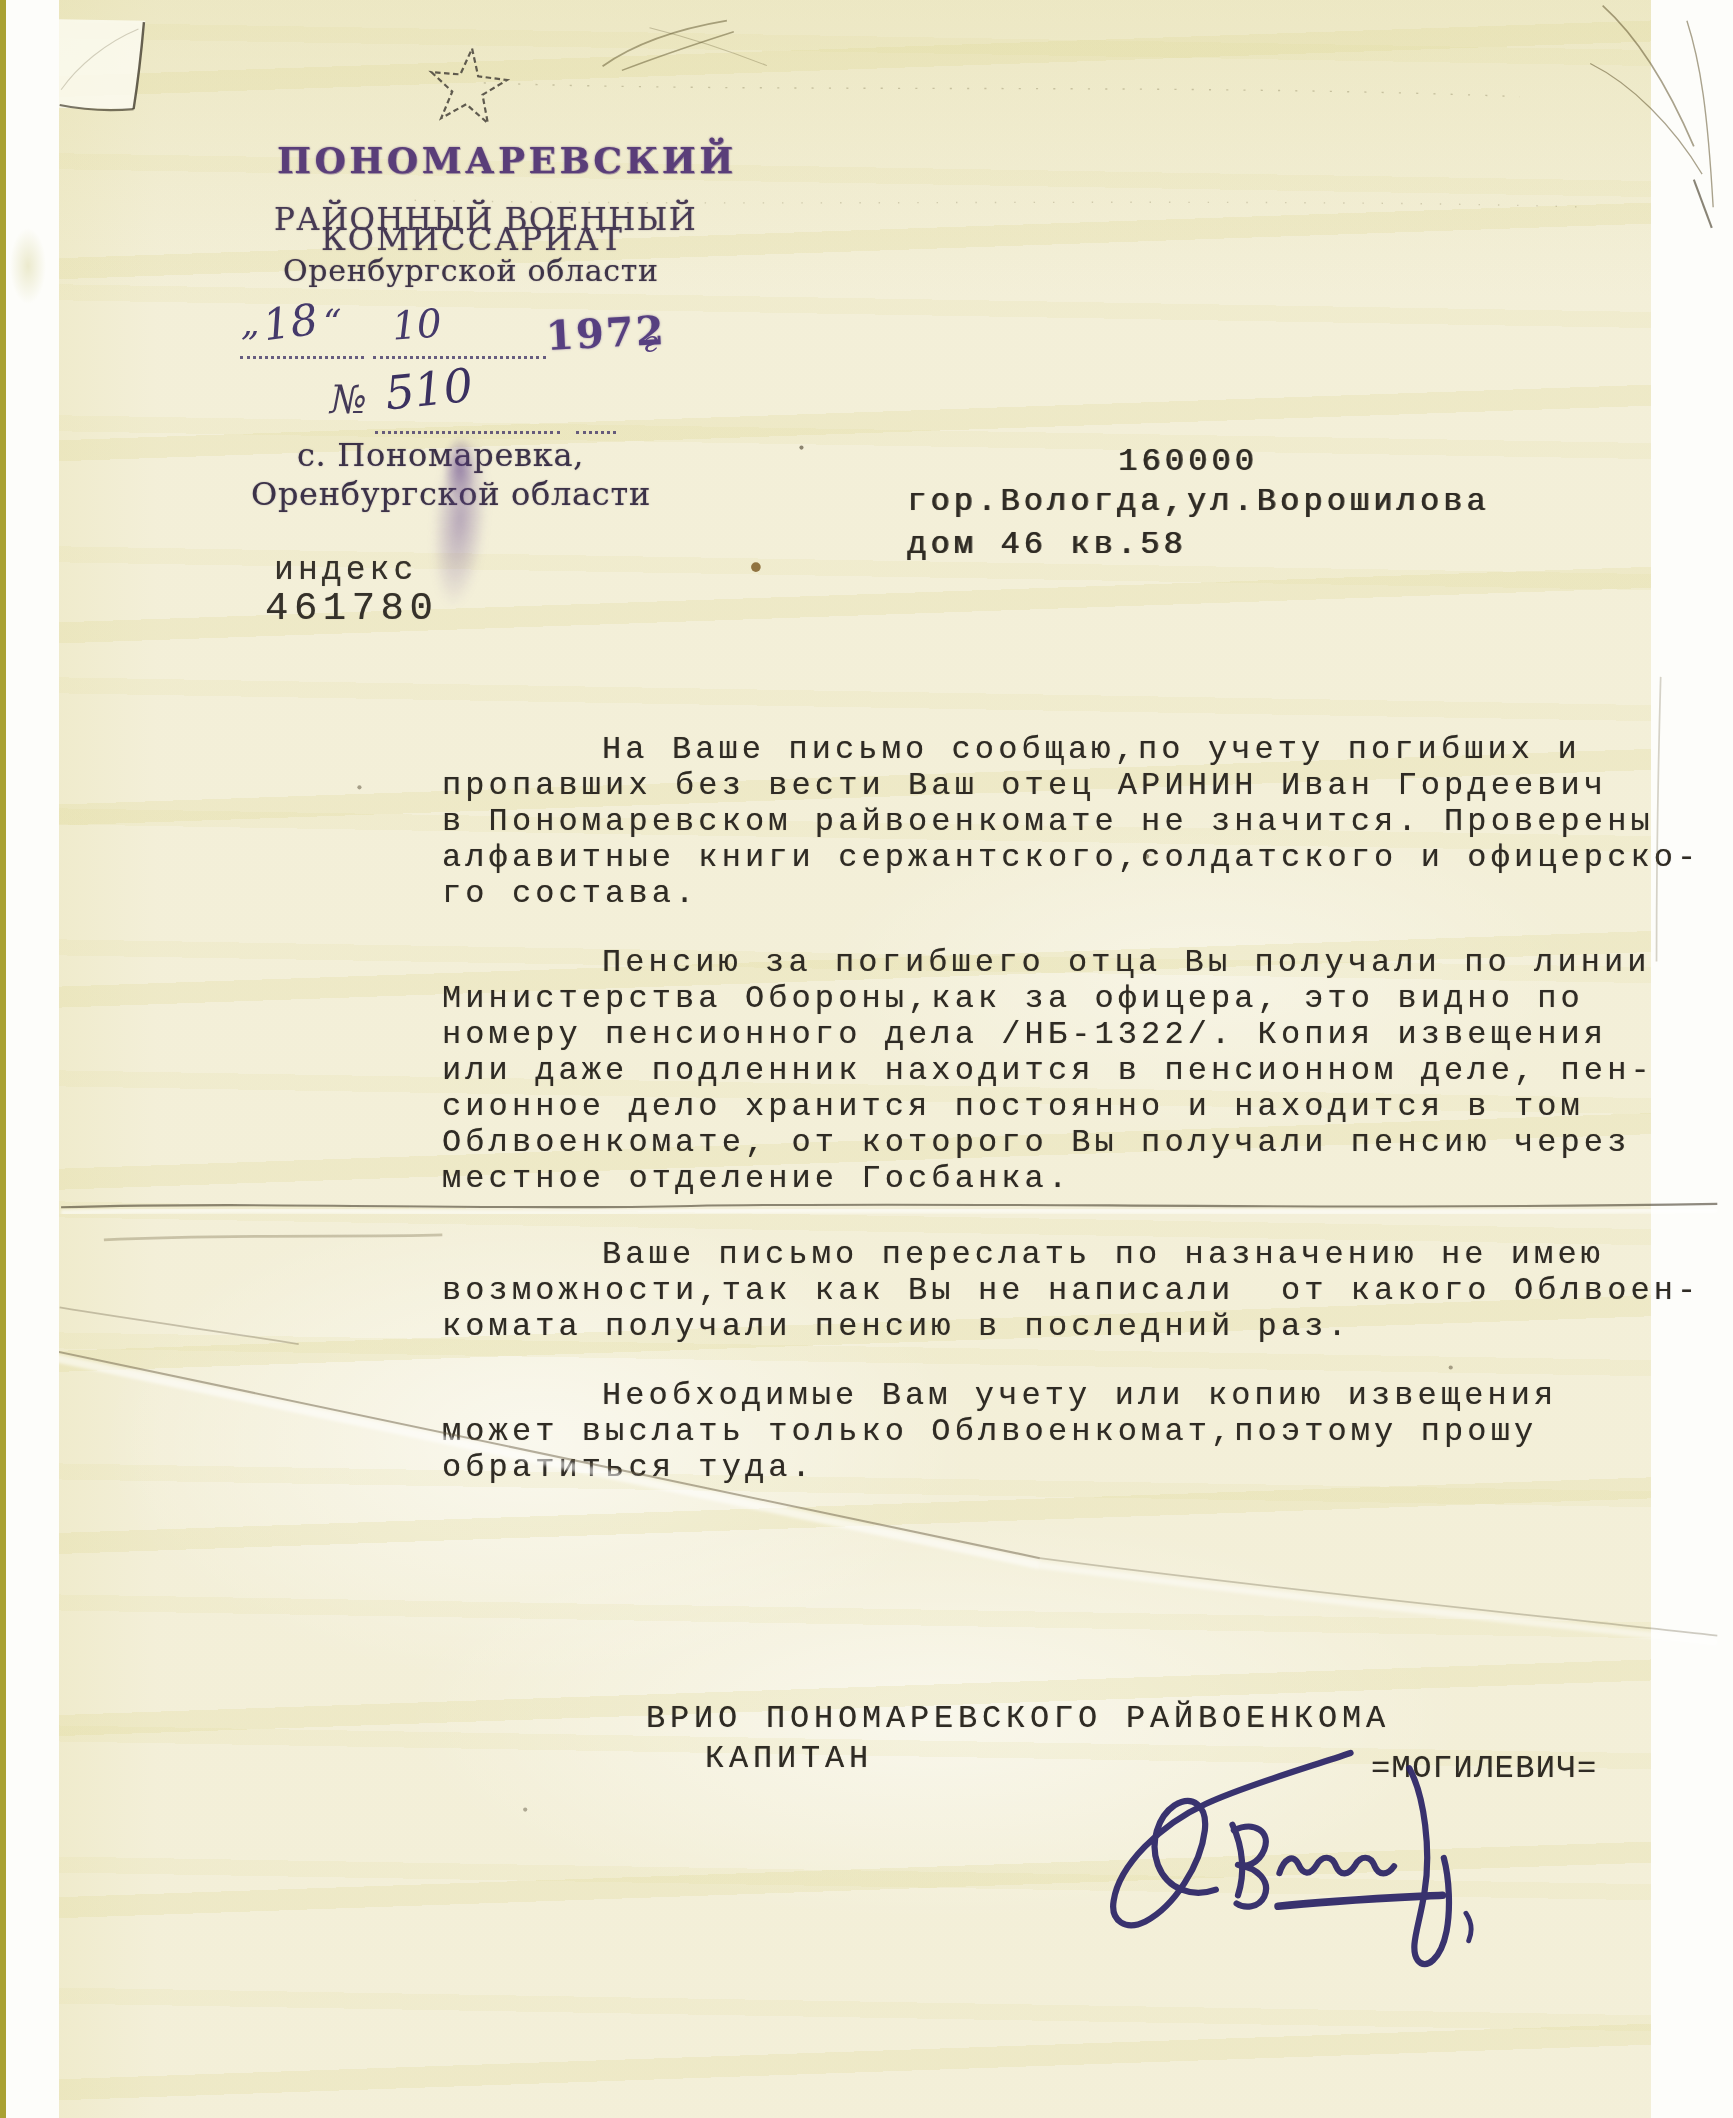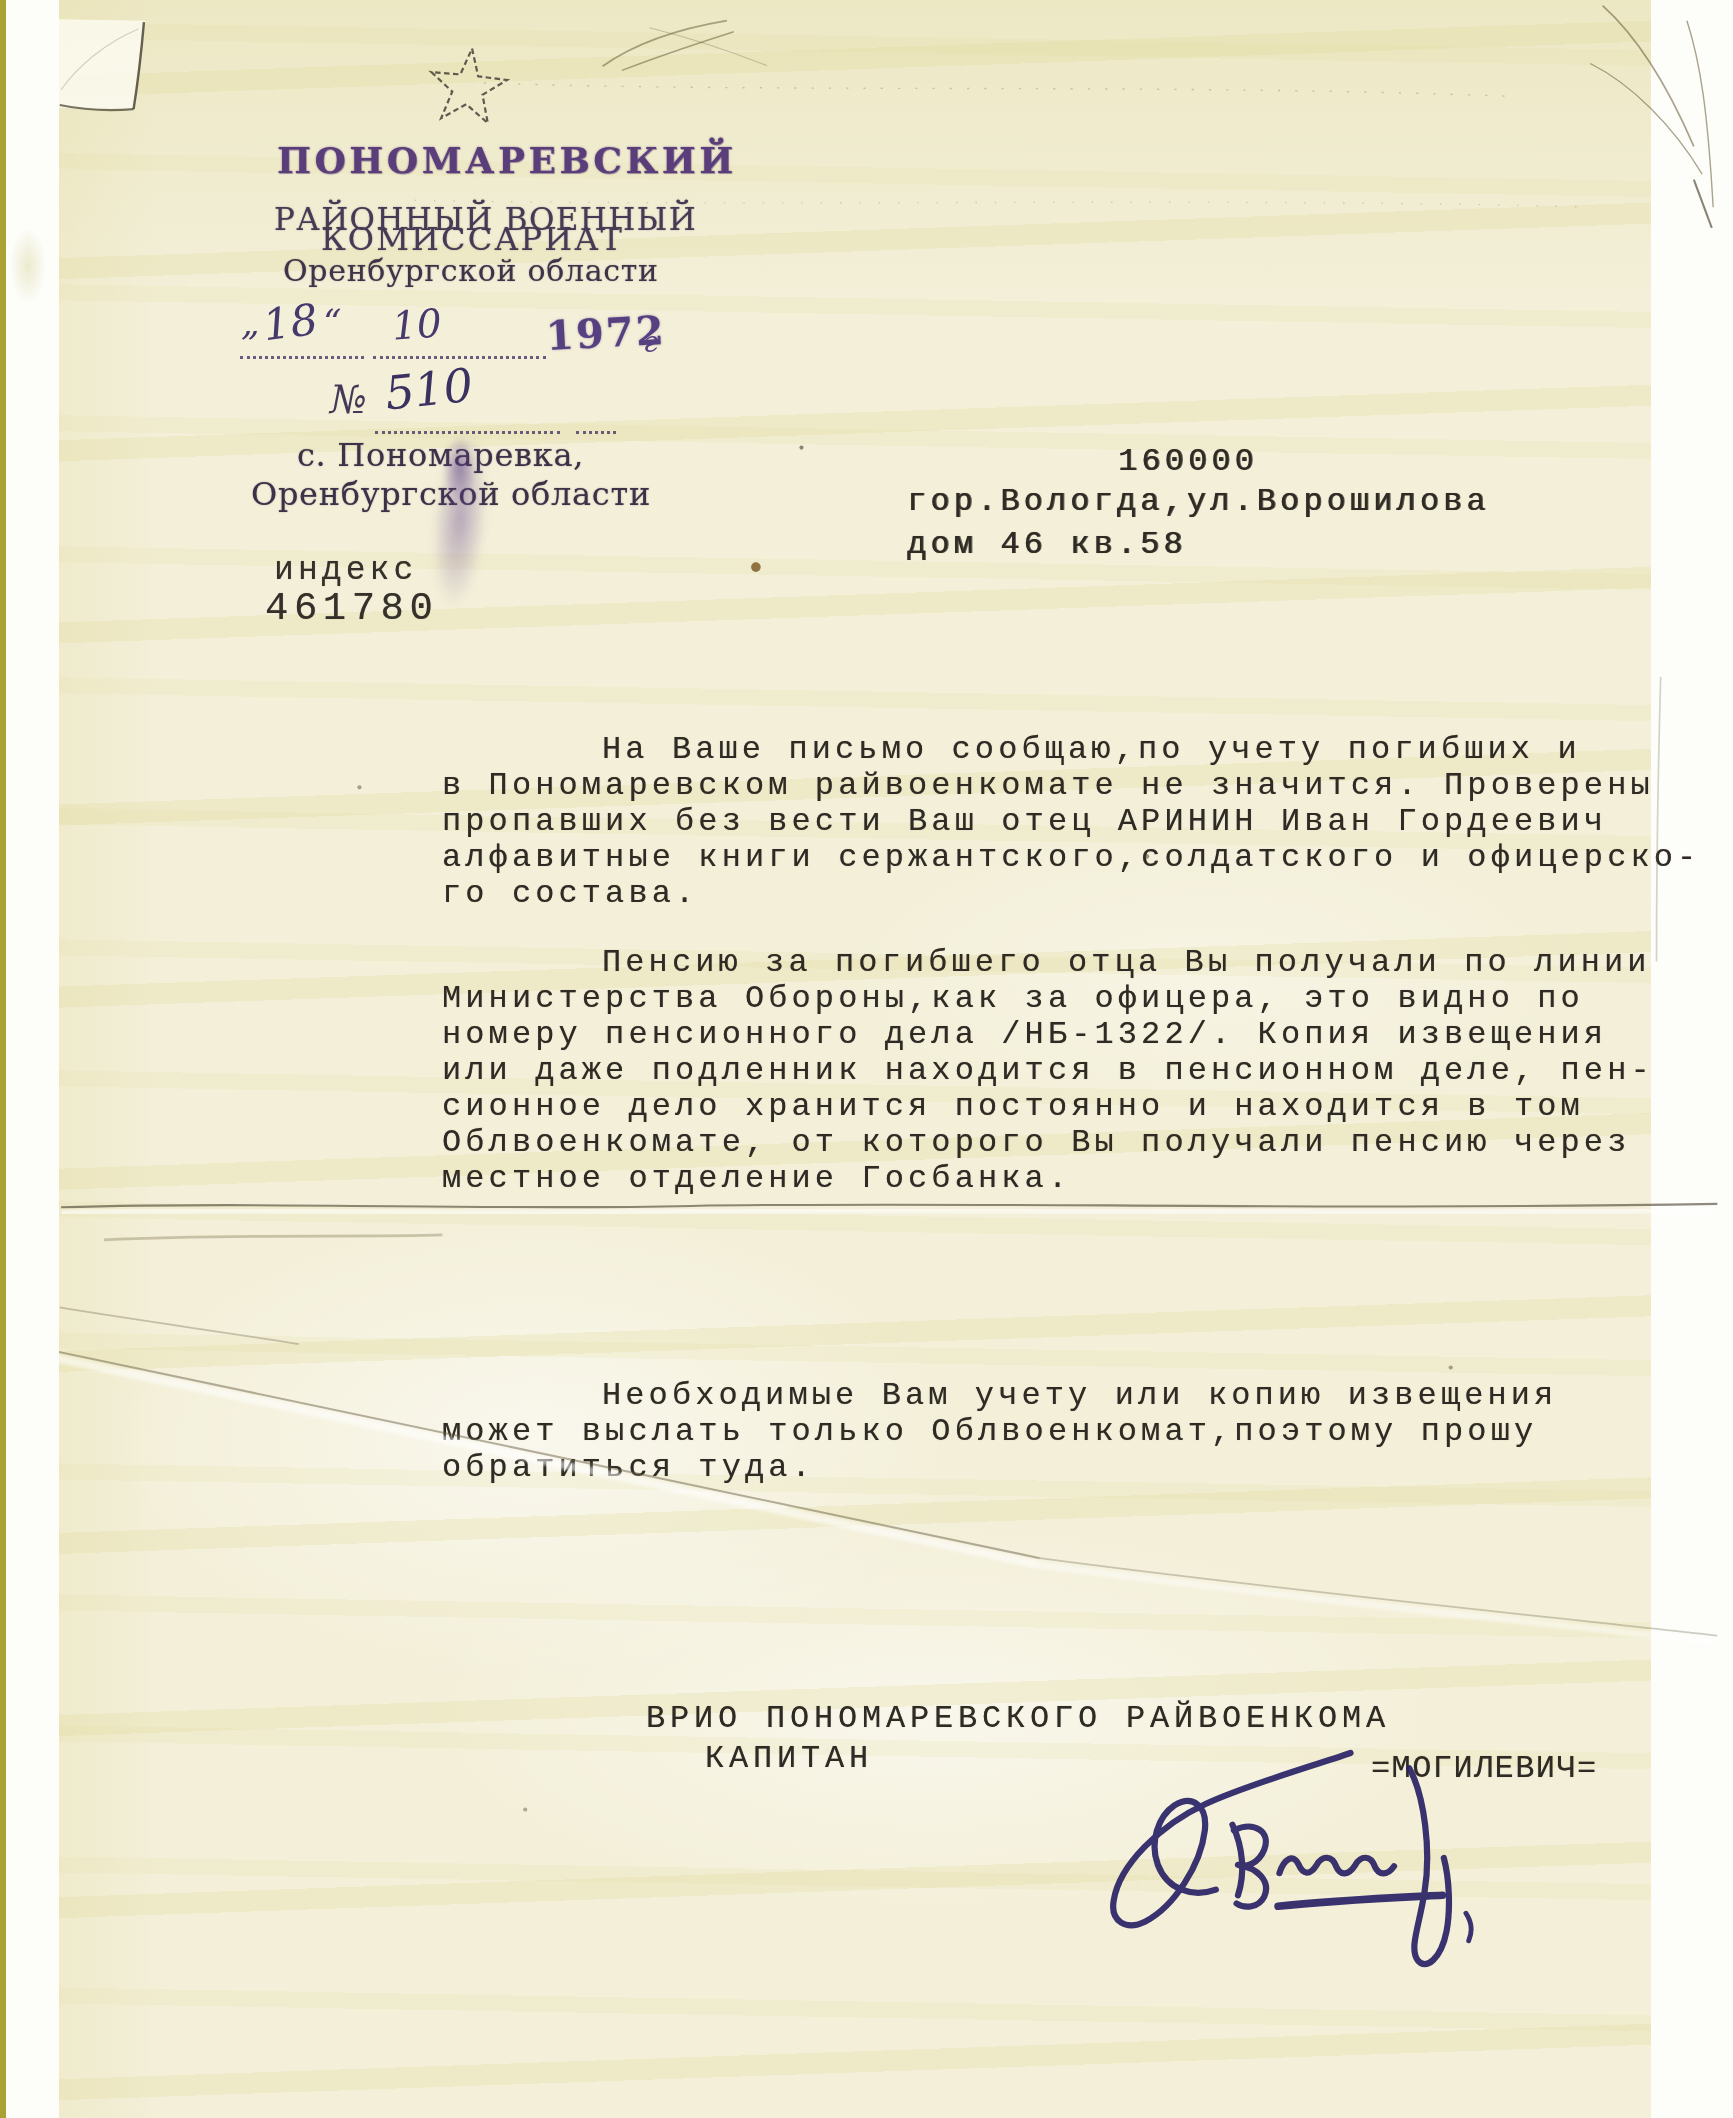--- a/index.html
+++ b/index.html
@@ -77,22 +77,23 @@
     <div class="smudge"></div>
     <div class="smudge-core"></div>
 
     <div class="t mono" style="left:215px;top:552px;font-size:33px;color:#35312a;">индекс</div>
     <div class="t mono" style="left:206px;top:587px;font-size:39px;letter-spacing:5.5px;color:#35312a;">461780</div>
 
     <div class="t mono overstruck" style="left:1059px;top:443px;font-size:32px;">160000</div>
     <div class="t mono overstruck" style="left:848px;top:483px;font-size:32px;">гор.Вологда,ул.Ворошилова</div>
     <div class="t mono overstruck" style="left:848px;top:526px;font-size:32px;">дом 46 кв.58</div>
 
-    <div class="para" style="left:383px;top:732px;"><div class="line">На Ваше письмо сообщаю,по учету погибших и</div><div class="line">в Пономаревском райвоенкомате не значится. Проверены</div><div class="line">пропавших без вести Ваш отец АРИНИН Иван Гордеевич</div><div class="line">алфавитные книги сержантского,солдатского и офицерско-</div><div class="line">го состава.</div></div>
+    <div class="para" style="left:383px;top:732px;"><div class="line">На Ваше письмо сообщаю,по учету погибших и</div><div class="line">пропавших без вести Ваш отец АРИНИН Иван Гордеевич</div><div class="line">в Пономаревском райвоенкомате не значится. Проверены</div><div class="line">алфавитные книги сержантского,солдатского и офицерско-</div><div class="line">го состава.</div></div>
     <div class="para" style="left:383px;top:945px;"><div class="line">Пенсию за погибшего отца Вы получали по линии</div><div class="line">Министерства Обороны,как за офицера, это видно по</div><div class="line">номеру пенсионного дела /НБ-1322/. Копия извещения</div><div class="line">или даже подленник находится в пенсионном деле, пен-</div><div class="line">сионное дело хранится постоянно и находится в том</div><div class="line">Облвоенкомате, от которого Вы получали пенсию через</div><div class="line">местное отделение Госбанка.</div></div>
+    <div class="para" style="left:383px;top:1237px;"><div class="line">Ваше письмо переслать по назначению не имею</div><div class="line">возможности,так как Вы не написали  от какого Облвоен-</div><div class="line">комата получали пенсию в последний раз.</div></div>
     <div class="para" style="left:383px;top:1378px;"><div class="line">Необходимые Вам учету или копию извещения</div><div class="line">может выслать только Облвоенкомат,поэтому прошу</div><div class="line">обратиться туда.</div></div>
 
     <div class="t mono" style="left:587px;top:1700px;font-size:32px;letter-spacing:4.8px;">ВРИО ПОНОМАРЕВСКОГО РАЙВОЕНКОМА</div>
     <div class="t mono" style="left:646px;top:1740px;font-size:32px;letter-spacing:4.8px;">КАПИТАН</div>
     <div class="t mono" style="left:1312px;top:1750px;font-size:32px;letter-spacing:1.4px;">=МОГИЛЕВИЧ=</div>
 
     <svg class="overlay" width="1659" height="2119" viewBox="85 0 2402 3068">
       <defs>
         <filter id="soft">
             <feGaussianBlur stdDeviation="2.2"></feGaussianBlur>

